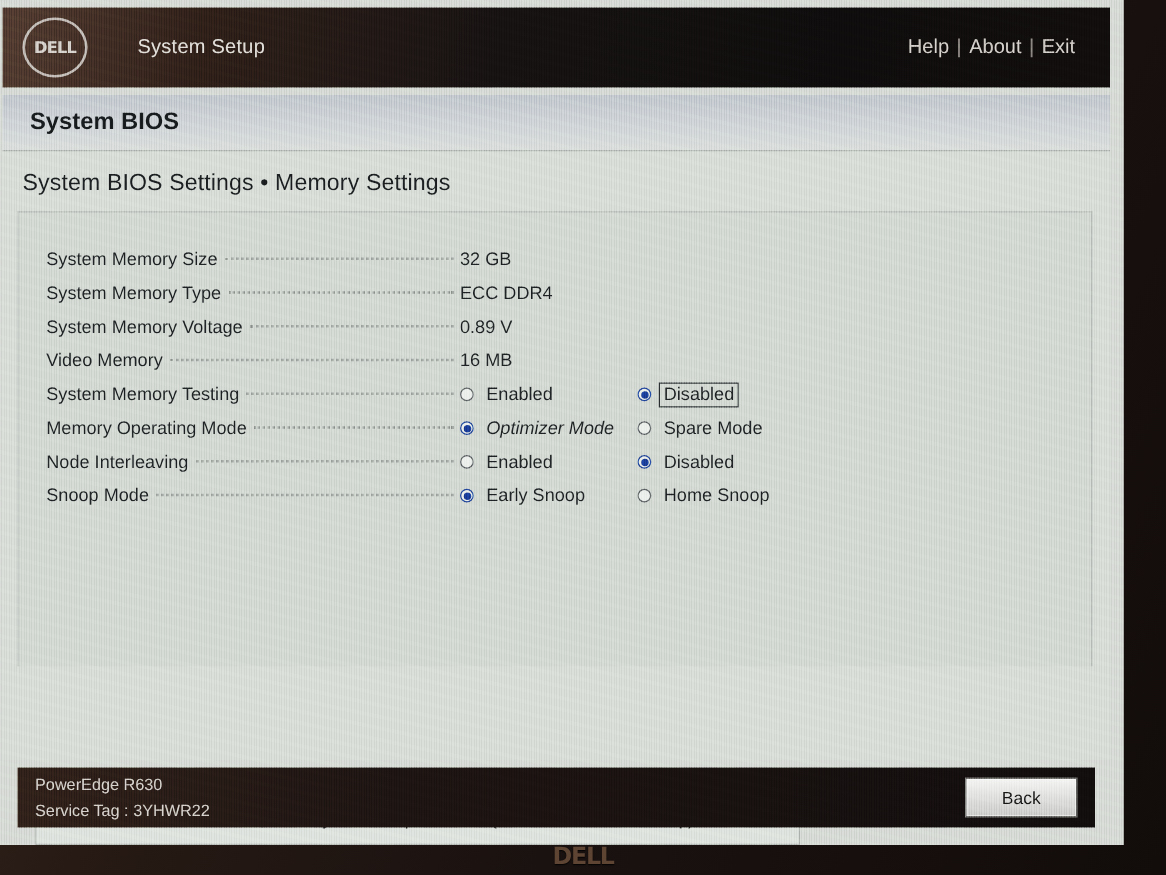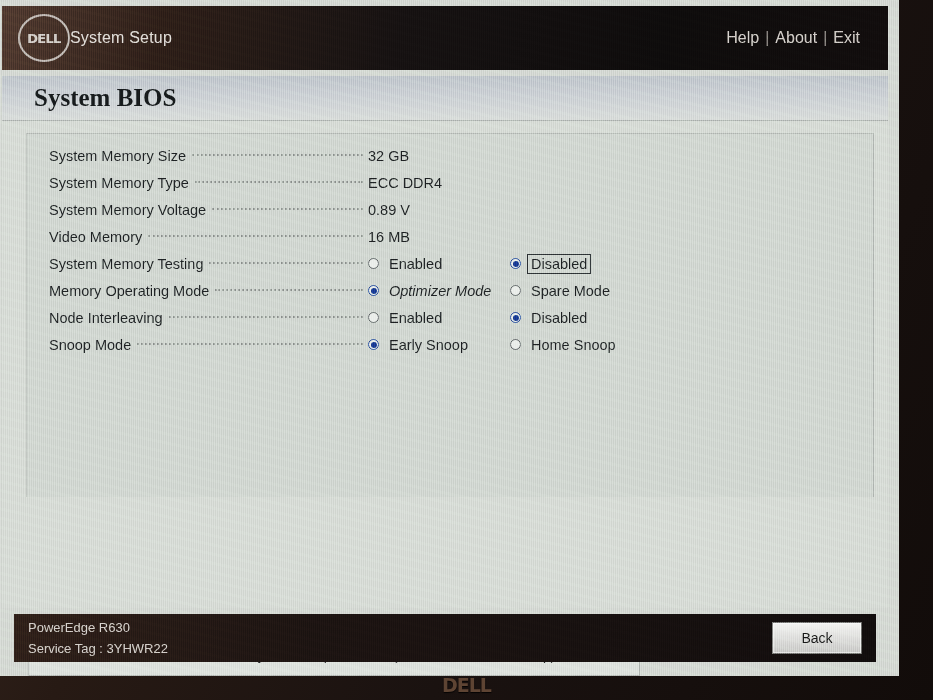--- a/index.html
+++ b/index.html
@@ -82,20 +82,21 @@
     flex: none;
   }
   #dell-logo span {
     color: #cfc9c4;
     font-size: 13px;
     font-weight: bold;
     letter-spacing: -.7px;
     font-family: "DejaVu Sans", sans-serif;
   }
   #setup-title {
+    margin-left: 40px;
     color: #ded9d4;
     font-size: 16px;
     letter-spacing: .2px;
   }
   #header-links {
     margin-left: auto;
     margin-right: 28px;
     color: #cdc7c2;
     font-size: 16px;
     display: flex;
@@ -119,41 +120,40 @@
     background: #d2d7d1;
   }
   #bios-banner {
     height: 44px;
     background: linear-gradient(180deg, #b9bfc6 0%, #c6cbd0 45%, #d4d8d6 100%);
     display: flex;
     align-items: center;
     border-bottom: 1px solid #a9aeab;
   }
   #bios-banner .t {
-    margin-left: 32px;
-    font-size: 25px;
+    margin-left: 22px;
+    font-size: 19px;
     font-weight: bold;
     color: #15181a;
-    font-family: Liberation Serif, serif;
   }
   #breadcrumb {
     margin: 14px 0 0 16px;
     font-size: 18.5px;
     color: #181b1d;
     letter-spacing: .1px;
   }
 
   
   #settings-card {
-    margin: 12px 14px 0 24px;
+    margin: 12px 14px 0 12px;
     border: 1px solid #b0b5b1;
     border-bottom: none;
     background: #ccd2cc;
     height: 364px;
-    padding-top: 8px;
+    padding-top: 24px;
     box-sizing: border-box;
     position: relative;
   }
 
   .row {
     display: flex;
     align-items: center;
     height: 27px;
     padding: 0 0 0 22px;
     font-size: 14.5px;
@@ -313,20 +313,21 @@
       <a href="#">Exit</a>
     </div>
   </div>
 
   <div id="page-panel">
 
     <div id="bios-banner">
       <div class="t">System BIOS</div>
     </div>
 
+    <div id="breadcrumb">System BIOS Settings • Memory Settings</div>
 
     <div id="settings-card">
       <div id="info-rows">
           <div class="row">
             <span class="label">System Memory Size</span>
             <span class="leader"></span>
             <span class="valuecell">
               <span class="value">32 GB</span>
             </span>
           </div>

